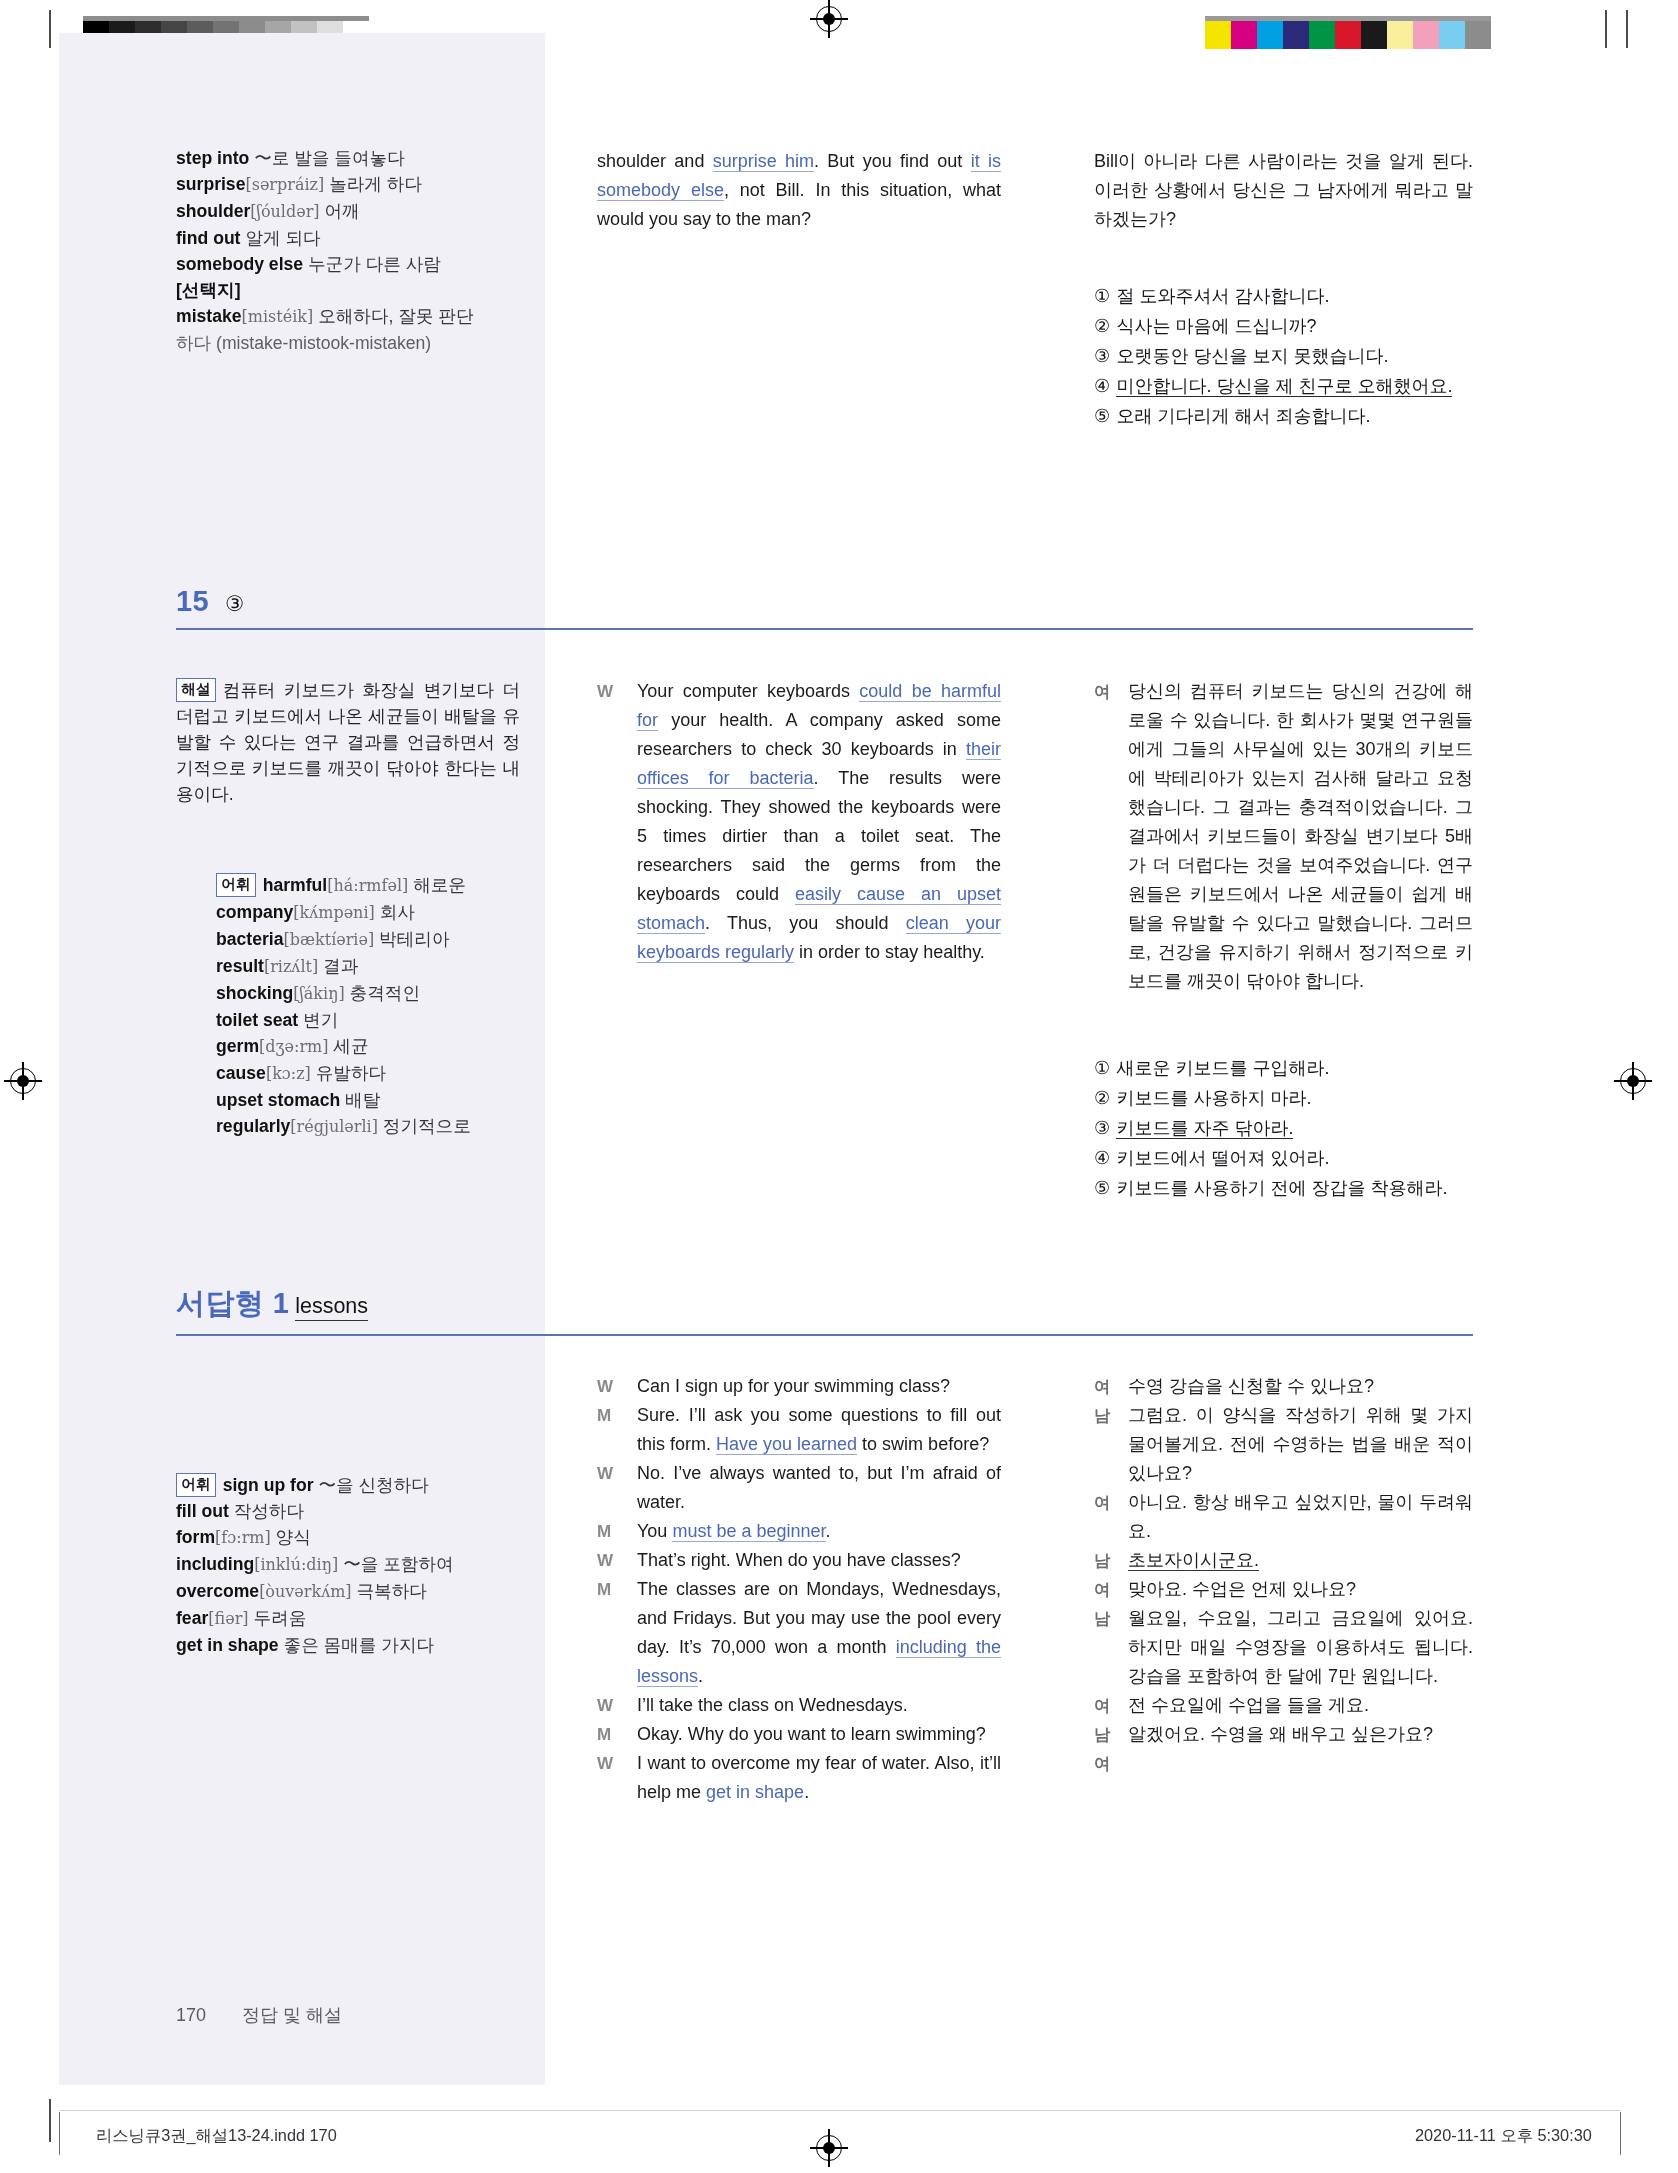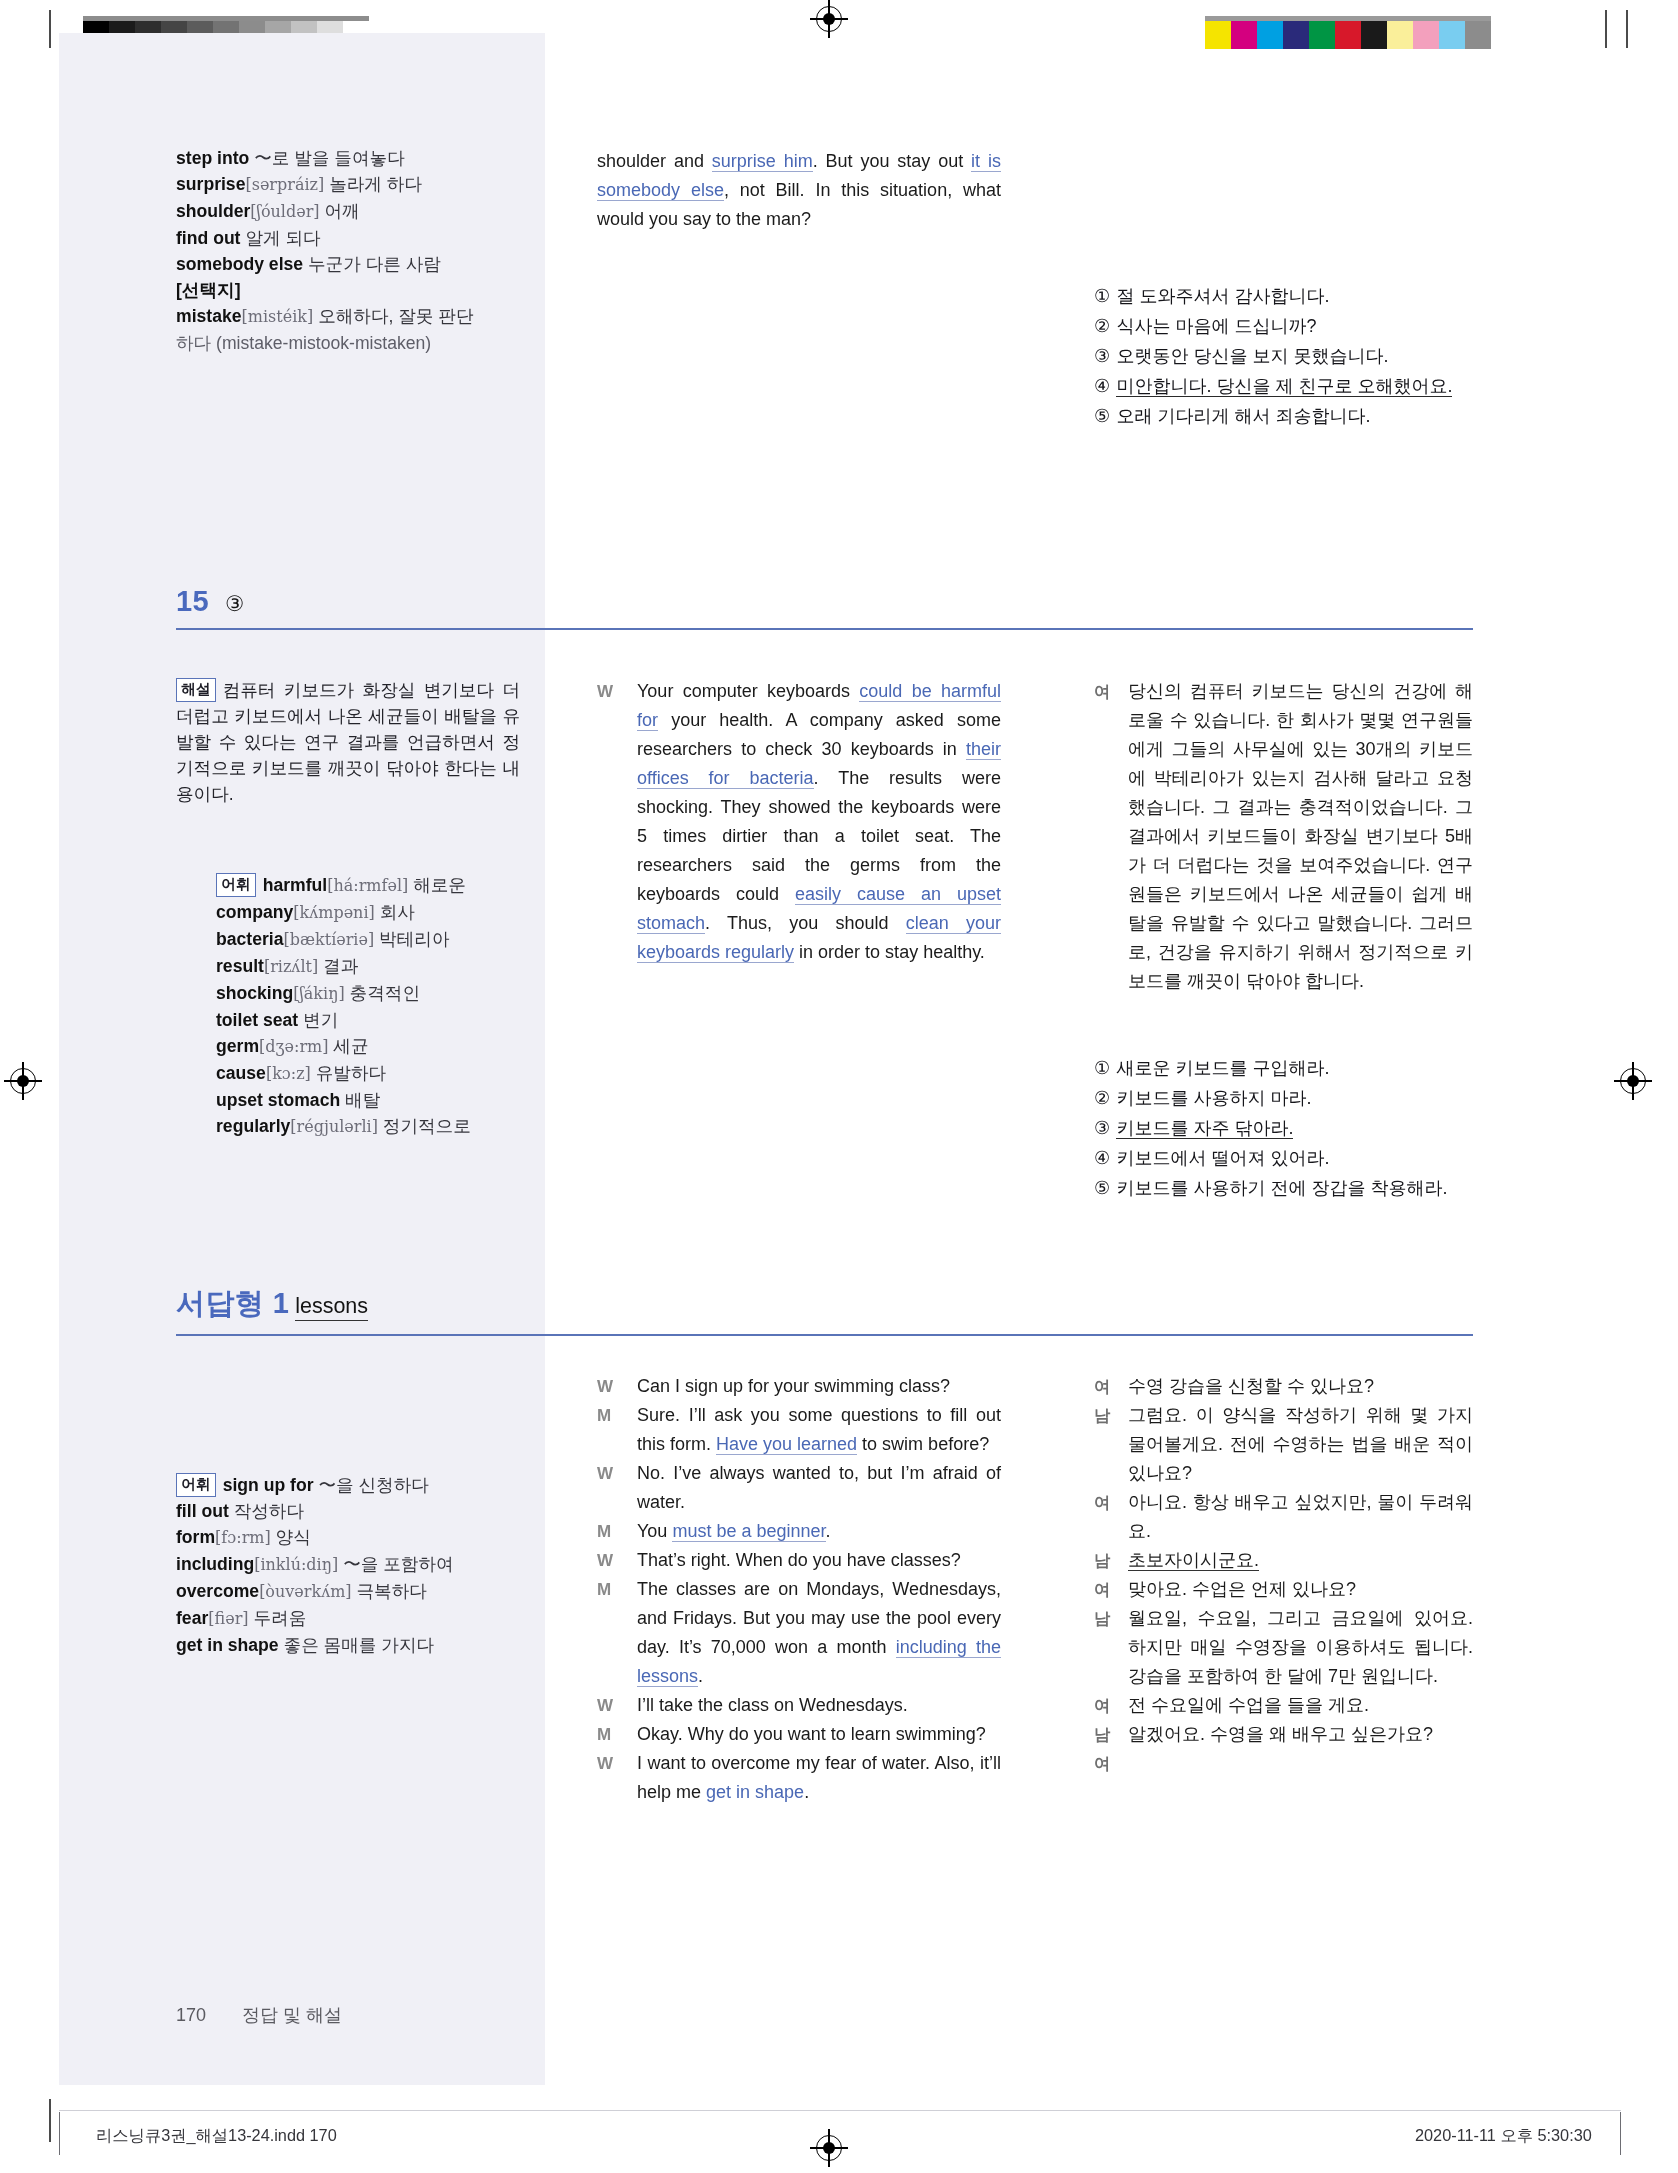--- a/index.html
+++ b/index.html
@@ -174,23 +174,24 @@
         </div>
         <div class="hdr">[선택지]</div>
         <div>
           <span class="en">mistake</span><span class="ipa">[mistéik]</span>
           <span class="ko">오해하다, 잘못 판단</span>
         </div>
         <div class="note">하다 (mistake-mistook-mistaken)</div>
       </div>
 
       <div class="col-mid script" style="top:114px;">
-        <span>shoulder and </span><span class="bl">surprise him</span><span>. But you stay out </span><span class="bl">it is somebody else</span><span>, not Bill. In this situation, what would you say to the man?</span>
-      </div>
-
+        <span>shoulder and </span><span class="bl">surprise him</span><span>. But you find out </span><span class="bl">it is somebody else</span><span>, not Bill. In this situation, what would you say to the man?</span>
+      </div>
+
+      <div class="col-right script ko" style="top:114px;">Bill이 아니라 다른 사람이라는 것을 알게 된다. 이러한 상황에서 당신은 그 남자에게 뭐라고 말하겠는가?</div>
 
       <div class="col-right choices" style="top:248px;">
         <div class="row"><span class="mark">①</span><span>절 도와주셔서 감사합니다.</span></div>
         <div class="row"><span class="mark">②</span><span>식사는 마음에 드십니까?</span></div>
         <div class="row"><span class="mark">③</span><span>오랫동안 당신을 보지 못했습니다.</span></div>
         <div class="row"><span class="mark">④</span><span class="u">미안합니다. 당신을 제 친구로 오해했어요.</span></div>
         <div class="row"><span class="mark">⑤</span><span>오래 기다리게 해서 죄송합니다.</span></div>
       </div>
 
       <div class="qhead" style="top:552px;">

